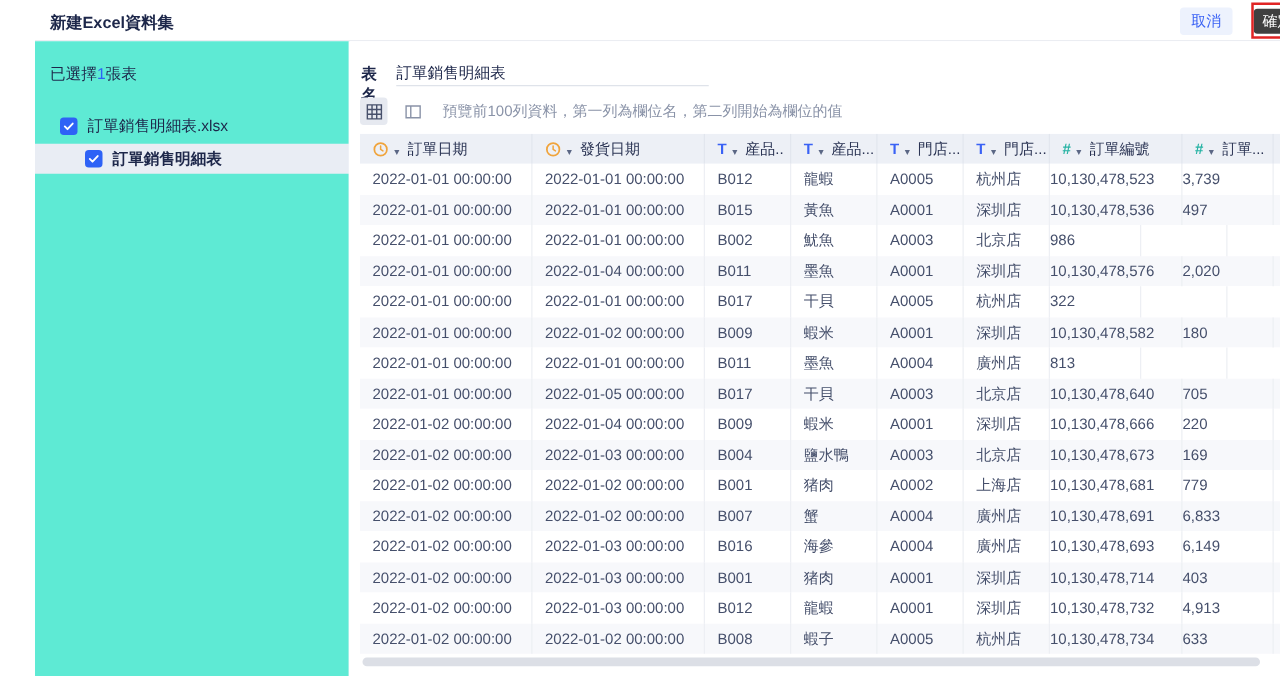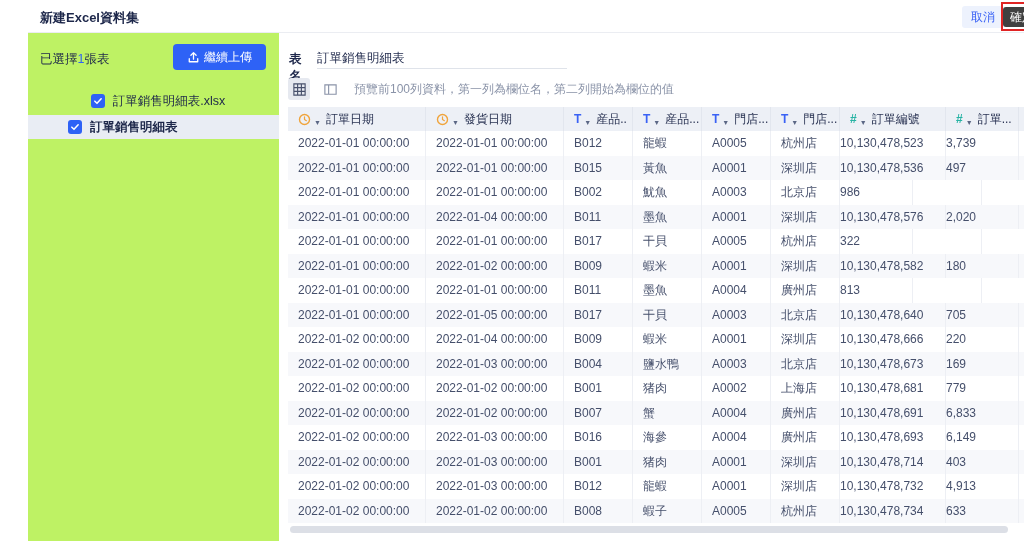--- a/index.html
+++ b/index.html
@@ -3,36 +3,36 @@
 <meta charset="utf-8">
 <style>
   * { margin:0; padding:0; box-sizing:border-box; }
   html,body { width:1024px; height:541px; }
   body { font-family:"Liberation Sans","DejaVu Sans",sans-serif; background:#fff; color:#2a3353; overflow:hidden; position:relative; }
   .app { position:absolute; inset:0; width:1024px; height:541px; background:#fff;margin-left:28px; }
 
   
   .topbar { position:absolute; left:0; top:0; width:1024px; height:33px; background:#fff; border-bottom:1px solid #ebedf2; }
   .topbar .title { position:absolute; left:12px; top:9px; font-size:13px; font-weight:bold; color:#1d274a; }
-  .btn-cancel { position:absolute; right:48px; top:6px; height:22px; padding:0 9px; font-size:12px; line-height:22px;
+  .btn-cancel { position:absolute; right:66px; top:6px; height:22px; padding:0 9px; font-size:12px; line-height:22px;
     color:#3a62f5; background:#edf2fd; border:none; border-radius:3px; cursor:pointer; }
   .btn-confirm { position:absolute; right:11px; top:7px; height:20px; padding:0 7px; font-size:12px; line-height:20px;
     color:#fff; background:#404040; border:none; border-radius:3px; cursor:pointer; }
   .annotation-box { position:absolute; right:5px; top:2px; width:46px; height:29px; border:2px solid #e02424; pointer-events:none; }
 
   
-  .sidebar { position:absolute; left:0; top:33px; width:252px; height:508px; background:#bef264; border-right:1px solid #e8eaef; }
+  .sidebar { position:absolute; left:0; top:33px; width:252px; height:508px; background:#5eead4; border-right:1px solid #e8eaef; }
   .sel-row { position:absolute; left:0; top:0; width:252px; height:48px; }
   .sel-text { position:absolute; left:12px; top:18px; font-size:12.5px; color:#1d274a; }
   .sel-text .count { color:#2e62f6; }
   .btn-upload { position:absolute; right:14px; top:11px; width:93px; height:26px; background:#2e62f6; color:#fff;
     border:none; border-radius:4px; font-size:12px; display:flex; align-items:center; justify-content:center; gap:4px; cursor:pointer; }
   .tree { position:absolute; left:0; top:56px; width:252px; }
   .tree-row { position:relative; width:252px; height:24px; display:flex; align-items:center; font-size:12.5px; color:#1d274a; cursor:pointer; }
-  .tree-row.file { padding-left:8px; margin-bottom:2px;justify-content:center; }
+  .tree-row.file { padding-left:20px; margin-bottom:2px; }
   .tree-row.sheet { padding-left:40px; background:#e9edf4; height:24px; font-weight:bold; }
   .checkbox { width:14px; height:14px; border-radius:3px; background:#2e62f6; display:inline-flex; align-items:center;
     justify-content:center; margin-right:8px; flex:none; }
   .checkbox svg { display:block; }
 
   
   .main { position:absolute; left:251px; top:33px; width:771px; height:508px; background:#fff; }
   .name-row { position:absolute; left:0; top:11px; height:26px; }
   .name-label { position:absolute; left:10px; top:7px; font-size:12.5px; font-weight:bold; color:#1d274a; }
   .name-input { position:absolute; left:38px; top:3px; width:250px; height:22px; font-size:12.5px; color:#1d274a;
@@ -71,28 +71,20 @@
   <div class="topbar">
     <div class="title">新建Excel資料集</div>
     <button class="btn-cancel">取消</button>
     <button class="btn-confirm">確定</button>
     <div class="annotation-box"></div>
   </div>
 
   <div class="sidebar">
     <div class="sel-row">
       <div class="sel-text"><span>已選擇</span><span class="count">1</span><span>張表</span></div>
-      <button class="btn-upload">
-        <span style="display:inline-flex">
-          <svg width="13" height="13" viewBox="0 0 16 16">
-              <path d="M8 10 V2.5 M4.8 5.2 L8 2 L11.2 5.2 M2.8 9.5 V13.2 H13.2 V9.5" fill="none" stroke="#fff" stroke-width="1.6" stroke-linecap="round" stroke-linejoin="round"></path>
-            </svg>
-        </span>
-        <span>繼續上傳</span>
-      </button>
     </div>
     <div class="tree">
       <div class="tree-row file">
         <span class="checkbox">
           <svg width="10" height="10" viewBox="0 0 12 12">
               <path d="M2.2 6.2 L4.8 8.8 L9.8 3.4" fill="none" stroke="#fff" stroke-width="1.8" stroke-linecap="round" stroke-linejoin="round"></path>
             </svg>
         </span>
         <span>訂單銷售明細表.xlsx</span>
       </div>

